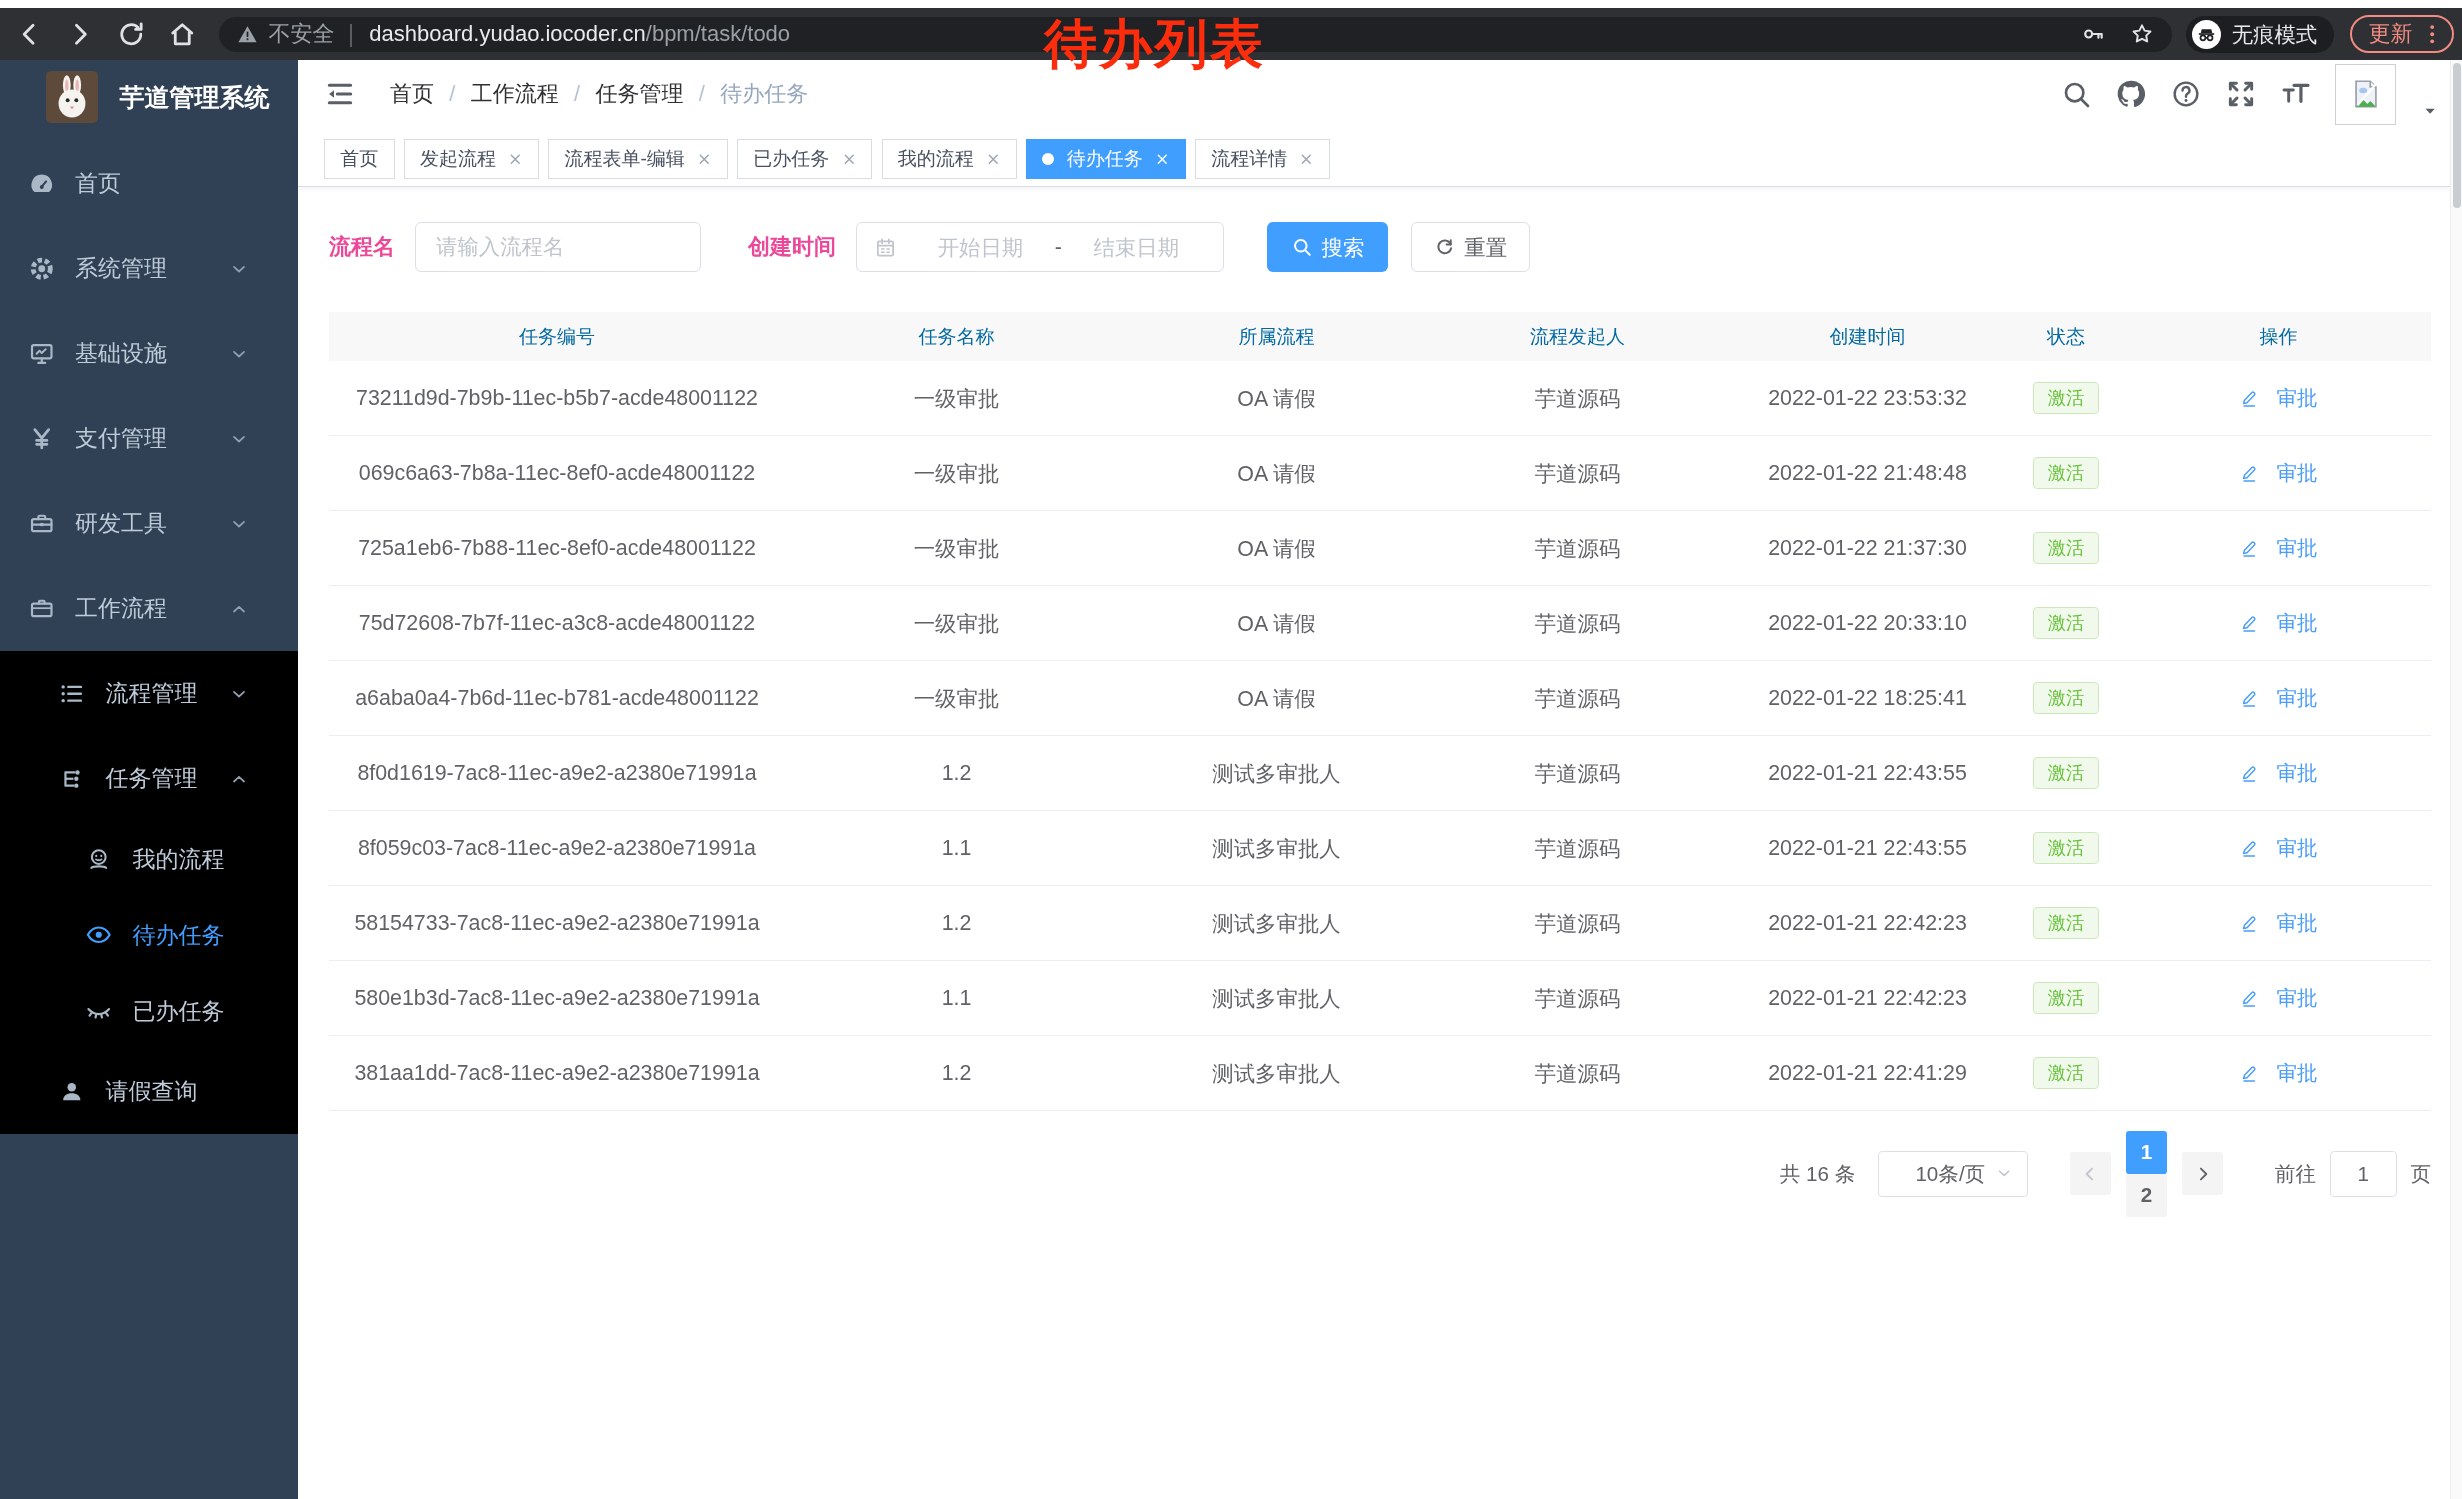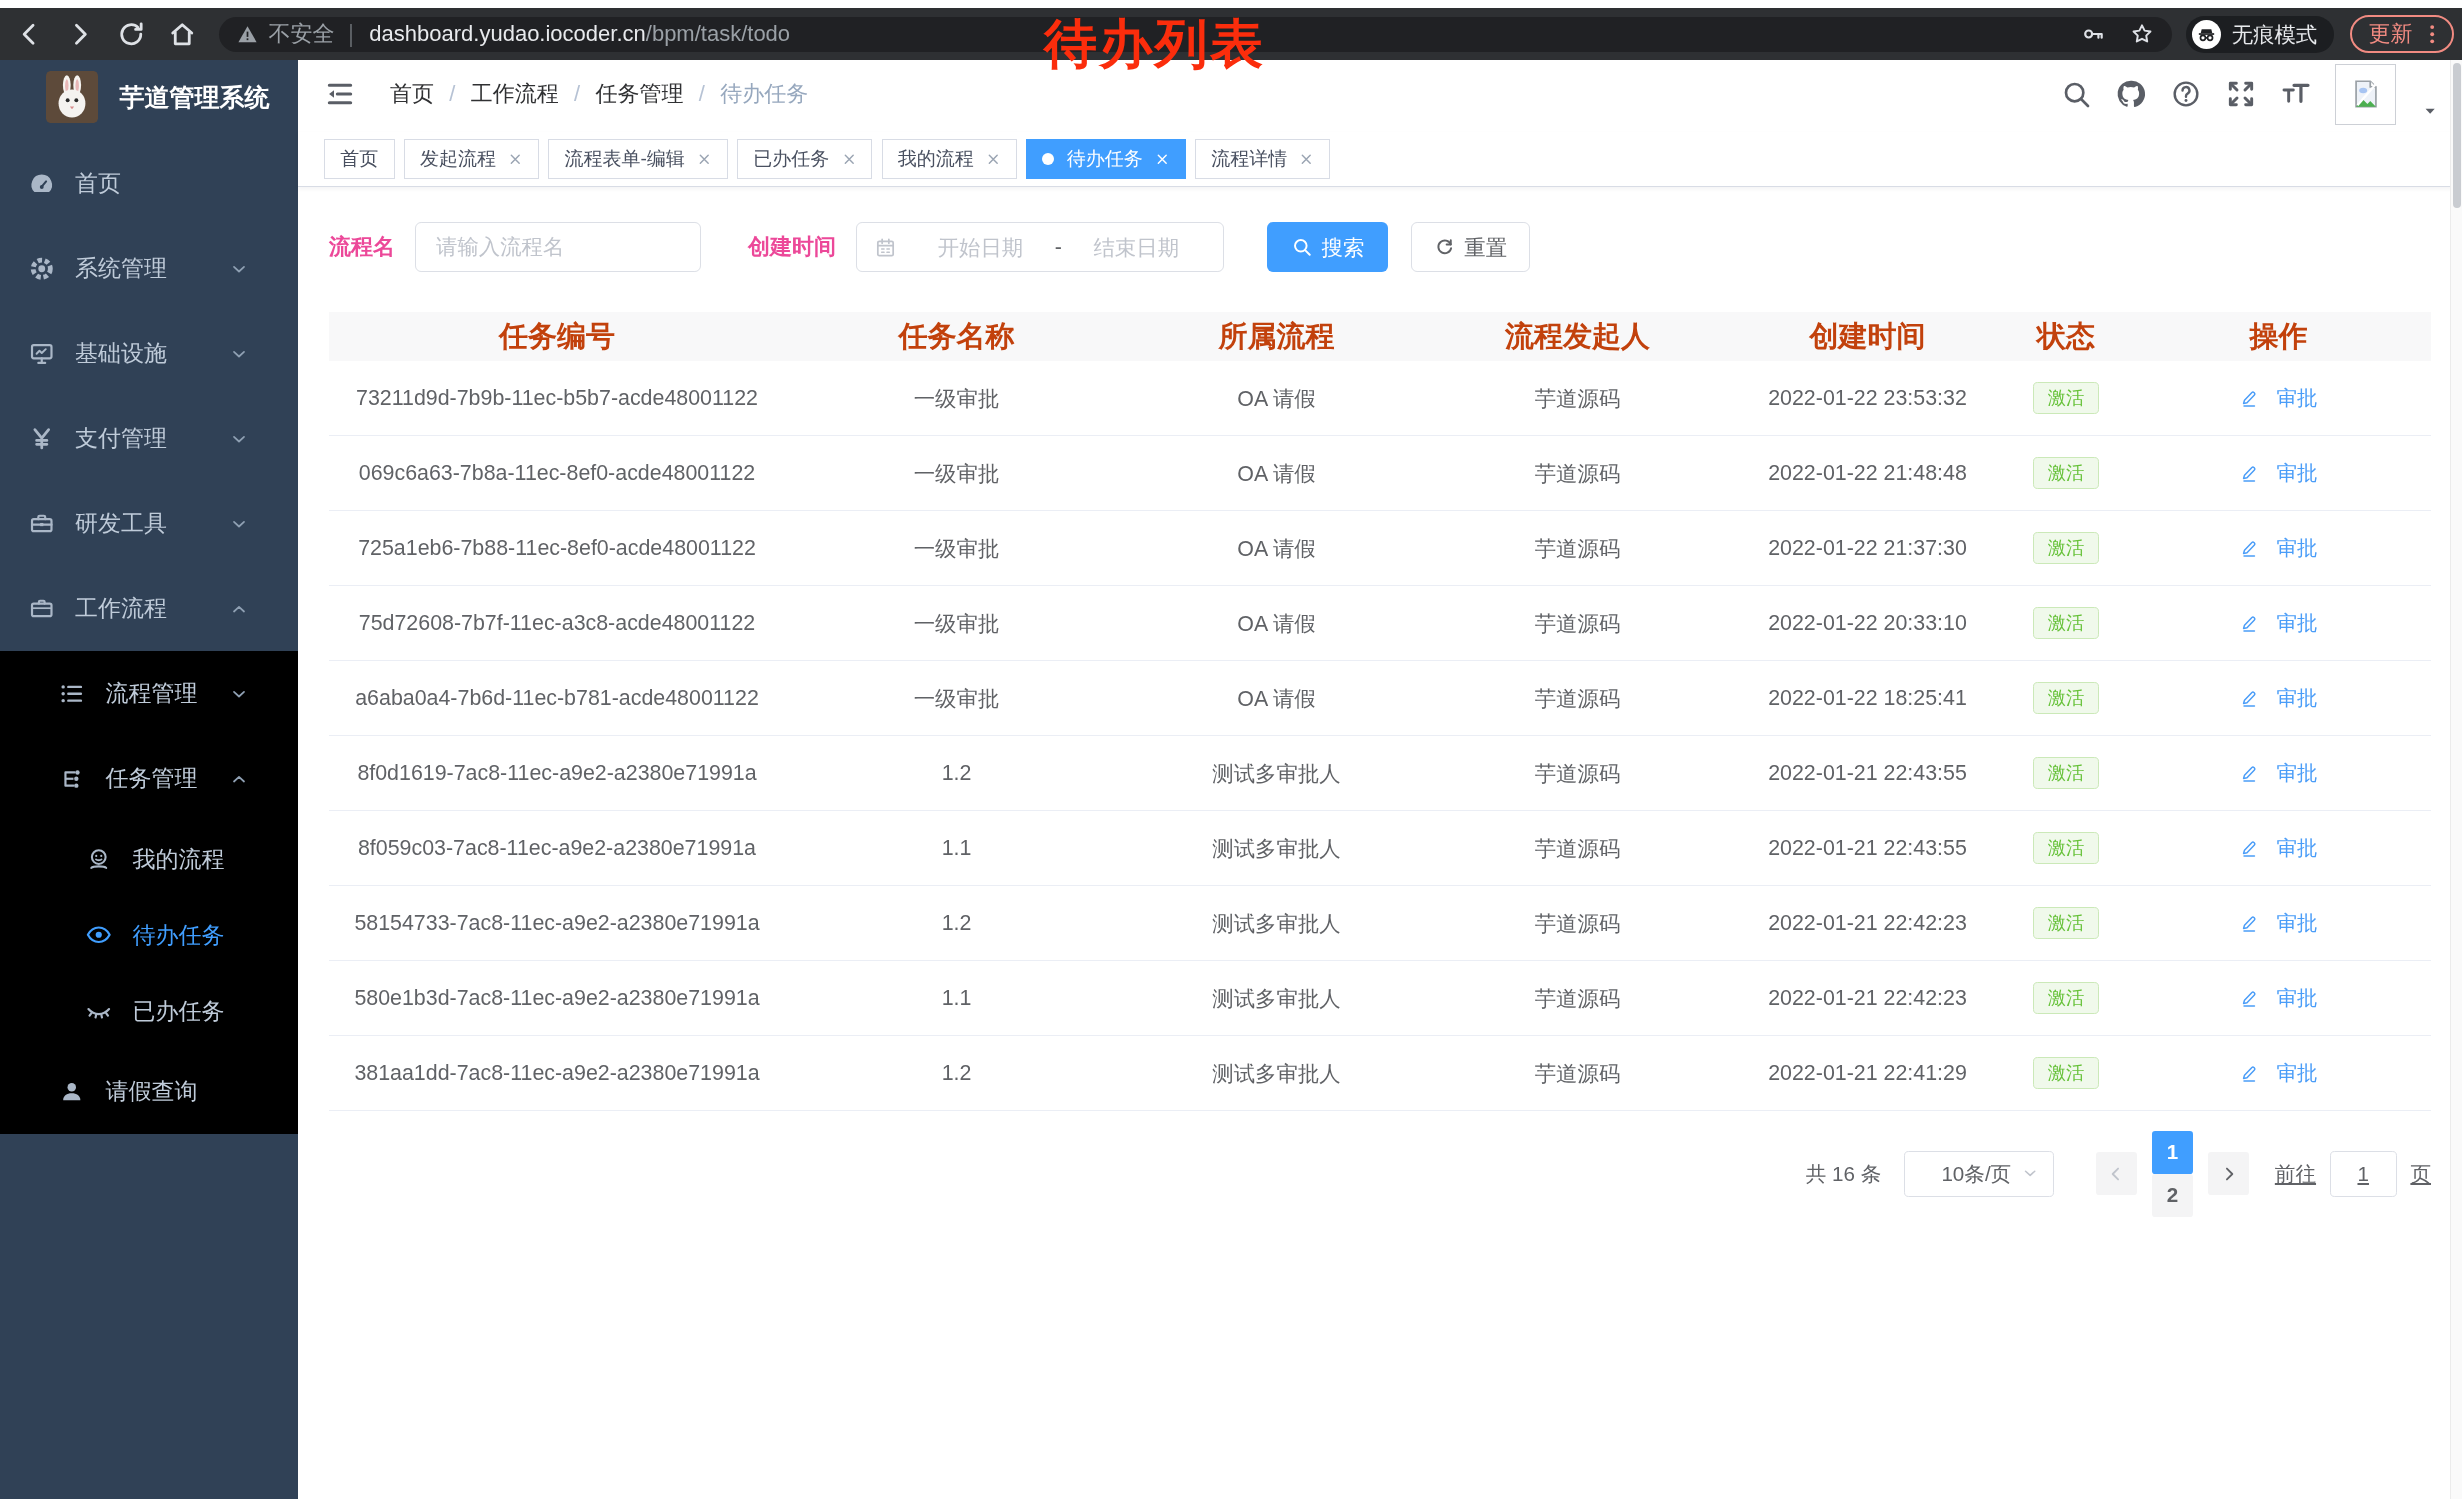--- a/index.html
+++ b/index.html
@@ -89,42 +89,42 @@
   .date-range .rsep { color:#606266; margin:0 4.6px; }
   .btn { height:50px; border-radius:6.1px; display:flex; align-items:center; font-size:21.4px;
     cursor:pointer; border:1.5px solid transparent; }
   .btn .bic { font-size:21.4px; margin-right:9.2px; display:flex; }
   .btn-search { margin-left:43px; background:#409eff; color:#fff; padding:0 23px; }
   .btn-reset { margin-left:23px; background:#fff; color:#606266; border-color:#dcdfe6; padding:0 21.4px; }
 
   .table { margin-top:40px; width:2102px; }
   .trow { display:grid; grid-template-columns:456px 343px 297px 305px 275px 122px 303px;
     align-items:center; text-align:center; }
-  .trow.head { height:49px; background:#f8f8f9; color:#c2410c; font-weight:700; font-size:29px; }
+  .trow.head { height:49px; background:#f8f8f9; color:#0369a1; font-weight:400; font-size:19px; }
   .trow.body { height:75px; border-bottom:1.5px solid #ebeef5; font-size:21.4px; color:#606266; }
   .badge { display:inline-block; justify-self:center; padding:6.1px 13.7px; background:#f0f9eb;
     border:1.5px solid #cbe9b8; color:#67c23a; border-radius:4.6px; font-size:18.3px; line-height:1; }
   .action { color:#4a9df8; font-size:20.6px; display:inline-flex; align-items:center; gap:17px;
     justify-self:center; cursor:pointer; }
   .action .pic { font-size:20px; display:flex; }
 
   .pagination { margin-top:38px; display:flex; align-items:center; justify-content:flex-end;
     font-size:20.6px; color:#606266; height:49px; }
   .pg-total { margin-right:23px; }
   .size-select { width:150px; height:46px; border:1.5px solid #dcdfe6; border-radius:4.6px;
     display:flex; align-items:center; padding:0 13.7px 0 26px; cursor:pointer; }
   .size-select .txt { flex:1; text-align:center; }
   .size-select .sscaret { color:#c0c4cc; font-size:18.3px; display:flex; }
   .pg-group { display:flex; align-items:center; margin-left:34px; }
   .pager { min-width:41px; height:43px; background:#f4f4f5; border-radius:3.1px; display:flex;
     align-items:center; justify-content:center; color:#606266; margin:0 7.6px; font-weight:700;
     cursor:pointer; font-size:20.6px; }
   .pager.prev { color:#c0c4cc; }
   .pager.active { background:#409eff; color:#fff; }
-  .goto { display:flex; align-items:center; margin-left:18px;text-decoration:underline; }
+  .goto { display:flex; align-items:center; margin-left:44px; }
   .goto-input { width:67px; height:46px; border:1.5px solid #dcdfe6; border-radius:4.6px;
     text-align:center; font-size:20.6px; color:#606266; margin:0 13.7px; outline:none; }
 
   .scrollbar { position:absolute; top:52px; right:0; width:12.2px; height:1448px;
     background:#fafafa; border-left:0.8px solid #ececec; z-index:4; }
   .scroll-thumb { position:absolute; top:10.7px; left:2.3px; width:7.6px; height:145px;
     background:#c9ccd1; border-radius:4.6px; cursor:grab; }
 </style>
 </head>
 <body>

